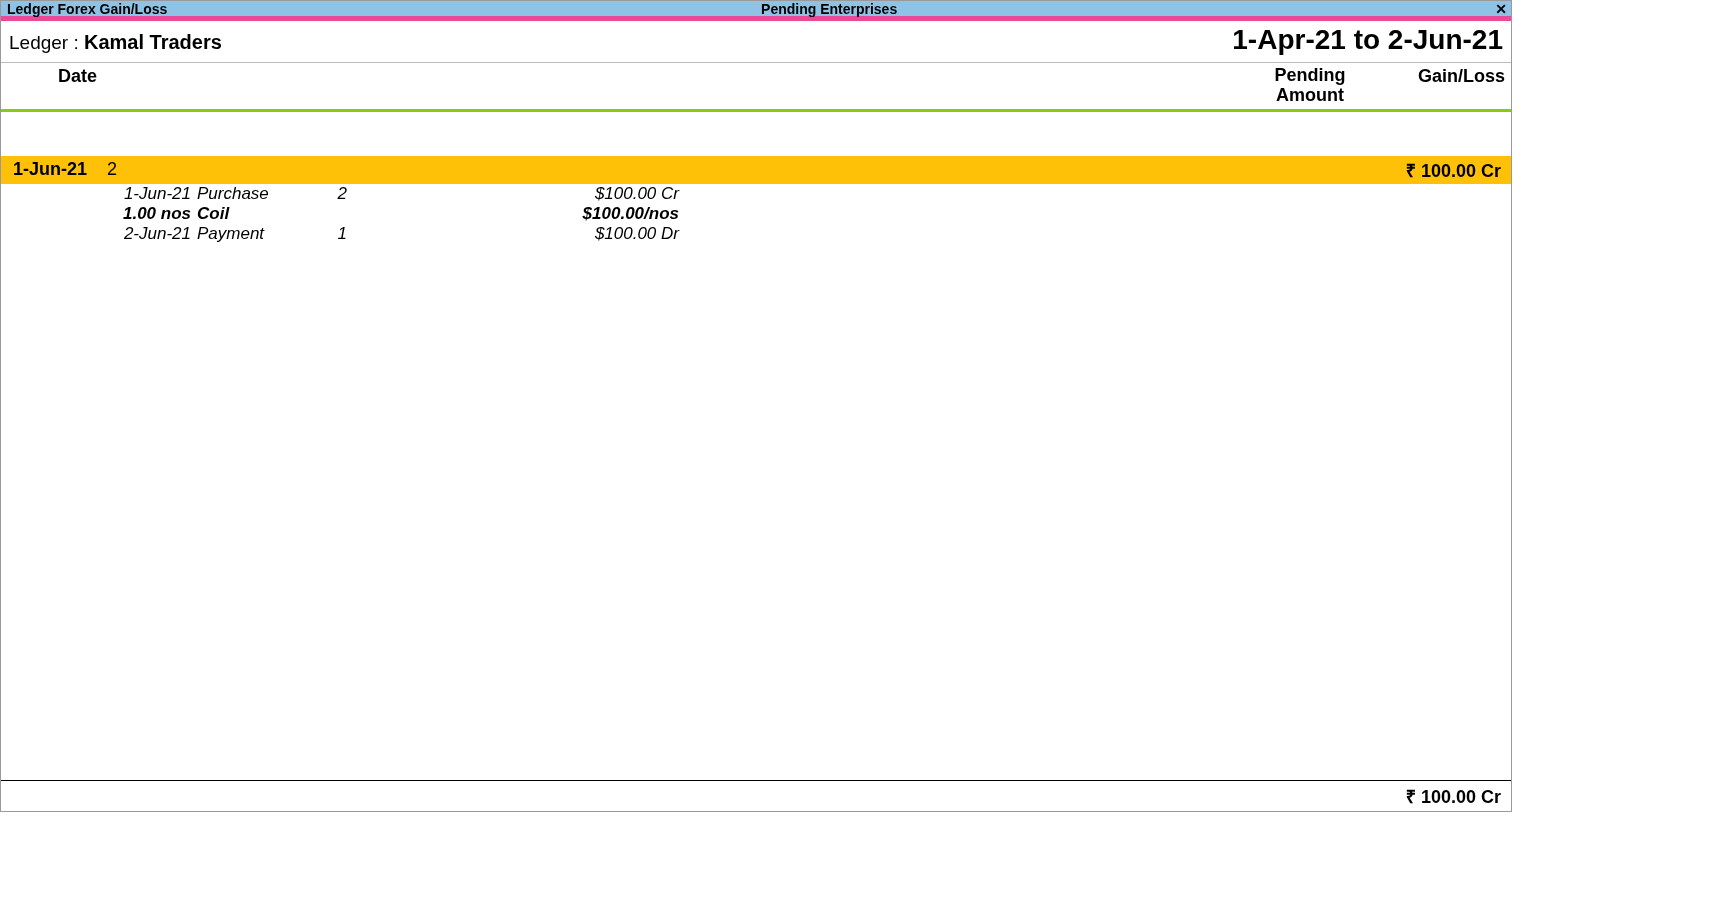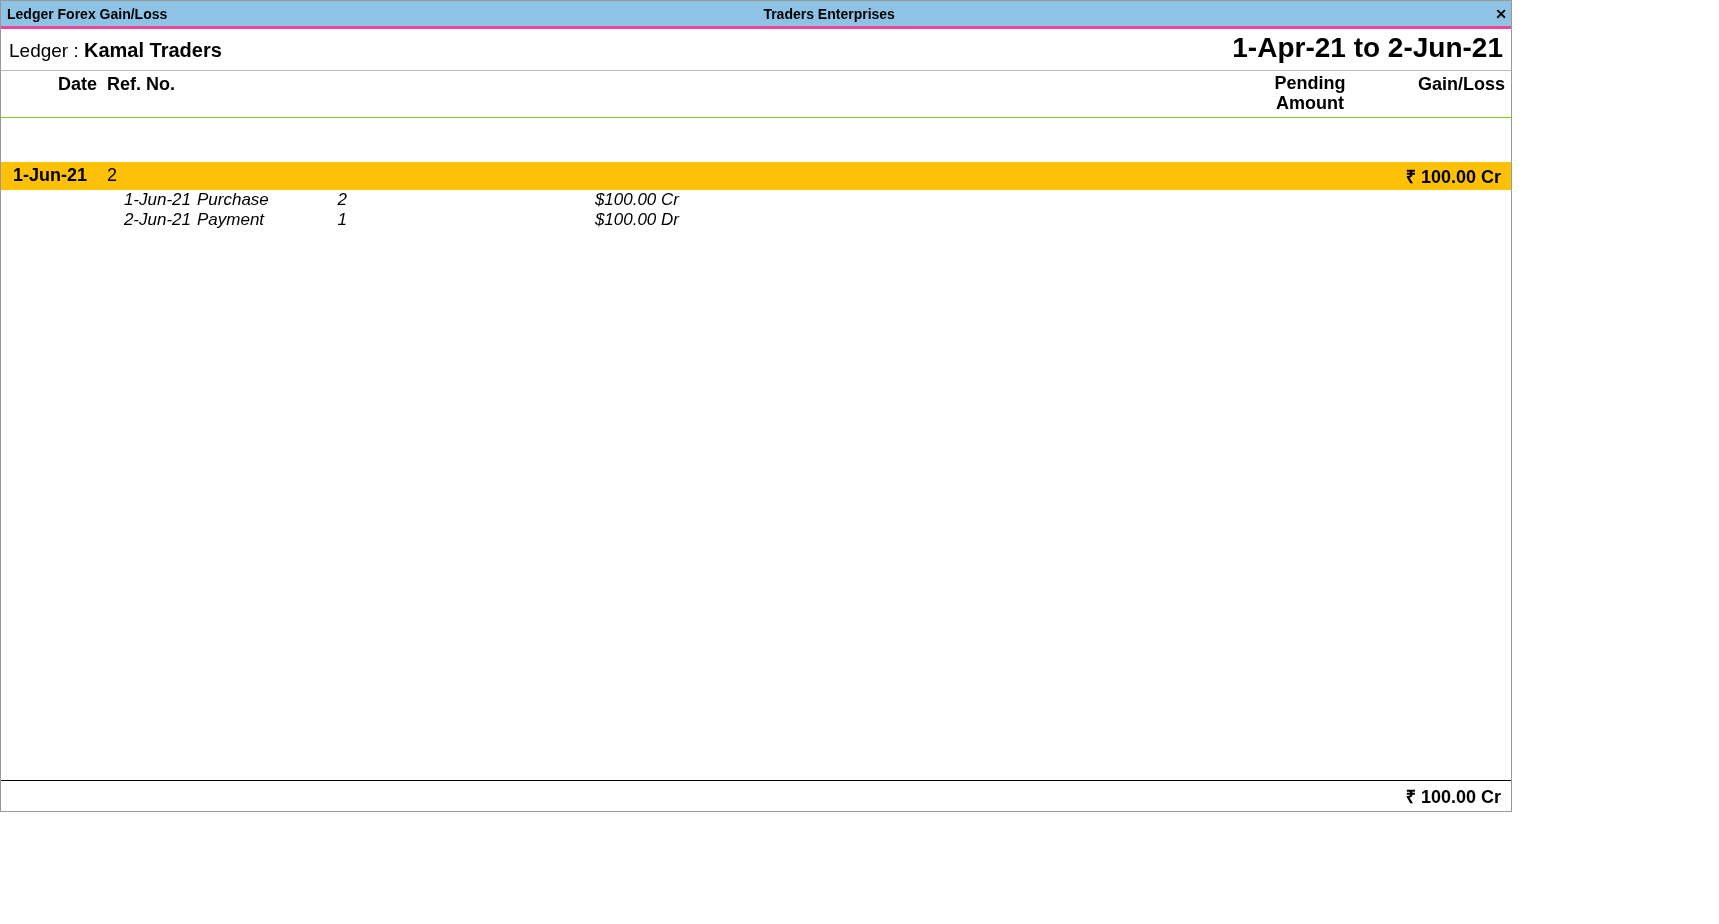--- a/index.html
+++ b/index.html
@@ -1,28 +1,28 @@
 <!DOCTYPE html>
 <html><head>
 <meta charset="utf-8">
 <style>
 * { margin:0; padding:0; box-sizing:border-box; }
 html,body { width:100%; height:100%; font-family:Arial,Helvetica,sans-serif; background:#fff; color:#000; }
 .app { width:1512px; height:812px; border:1px solid #999; display:flex; flex-direction:column; position:relative; background:#fff; }
-.title-bar { height:28px; background:#8ec3e6; display:flex; align-items:center; border-bottom:3px solid #ec4899; font-size:14px; font-weight:bold; color:#000; }
+.title-bar { height:20px; background:#8ec3e6; display:flex; align-items:center; border-bottom:5px solid #ec4899; font-size:14px; font-weight:bold; color:#000; }
 .title-left { padding-left:6px; flex:0 0 auto; }
 .title-center { flex:1; text-align:center; }
 .title-close { width:20px; text-align:center; cursor:pointer; font-weight:bold; }
 .info-bar { padding:3px 8px 6px 8px; border-bottom:1px solid #bbb; }
 .info-top { display:flex; justify-content:space-between; align-items:baseline; }
 .ledger-label { font-size:19px; }
 .ledger-name { font-size:20px; font-weight:bold; }
 .period { font-size:28px; font-weight:bold; }
 .subtitle { font-size:19px; }
-.col-headers { display:flex; font-size:18px; font-weight:bold; padding:3px 6px; border-bottom:1px solid #84cc16; }
+.col-headers { display:flex; font-size:18px; font-weight:bold; padding:3px 6px; border-bottom:3px solid #84cc16; }
 .col-date   { width:100px; text-align:right; padding-right:10px; }
 .col-ref    { width:200px; }
 .col-mid    { flex:1; }
 .col-pend   { width:130px; text-align:center; line-height:1.1; }
 .col-gl     { width:130px; text-align:right; }
 .body-area { flex:1; overflow:auto; font-size:17px; }
 .gap-row { height:44px; }
 .highlight-row { background:#ffc107; display:flex; align-items:center; padding:2px 6px; font-size:18px; font-weight:bold; }
 .hl-date { width:100px; text-align:left; padding-left:6px; }
 .hl-ref  { width:200px; font-weight:normal; }
@@ -37,36 +37,35 @@
 .bold-row { font-weight:bold; font-style:italic; }
 .footer { border-top:1px solid #000; display:flex; justify-content:flex-end; padding:3px 10px; font-size:18px; font-weight:bold; }
 </style>
 </head>
 <body>
 
 <div class="app">
 
   <div class="title-bar">
     <div class="title-left">Ledger Forex Gain/Loss</div>
-    <div class="title-center">Traders Enterprises</div>
+    <div class="title-center">Pending Enterprises</div>
     <div class="title-close">✕</div>
   </div>
 
   <div class="info-bar">
     <div class="info-top">
       <div>
         <span class="ledger-label">Ledger :  </span><span class="ledger-name">Kamal Traders</span>
       </div>
       <div class="period">1-Apr-21 to 2-Jun-21</div>
     </div>
   </div>
 
   <div class="col-headers">
     <div class="col-date">Date</div>
-    <div class="col-ref">Ref. No.</div>
     <div class="col-mid"></div>
     <div class="col-pend">
       <div>Pending</div>
       <div>Amount</div>
     </div>
     <div class="col-gl">Gain/Loss</div>
   </div>
 
   <div class="body-area">
     <div class="gap-row"></div>
@@ -78,20 +77,27 @@
       <div class="hl-amt">₹ 100.00 Cr</div>
     </div>
 
     <div class="detail-row">
       <div class="d-col1"></div>
       <div class="d-col2">1-Jun-21</div>
       <div class="d-col3">Purchase</div>
       <div class="d-col4">2</div>
       <div class="d-col5">$100.00 Cr</div>
     </div>
+    <div class="detail-row bold-row">
+      <div class="d-col1"></div>
+      <div class="d-col2">1.00 nos</div>
+      <div class="d-col3">Coil</div>
+      <div class="d-col4"></div>
+      <div class="d-col5">$100.00/nos</div>
+    </div>
     <div class="detail-row">
       <div class="d-col1"></div>
       <div class="d-col2">2-Jun-21</div>
       <div class="d-col3">Payment</div>
       <div class="d-col4">1</div>
       <div class="d-col5">$100.00 Dr</div>
     </div>
   </div>
 
   <div class="footer">

